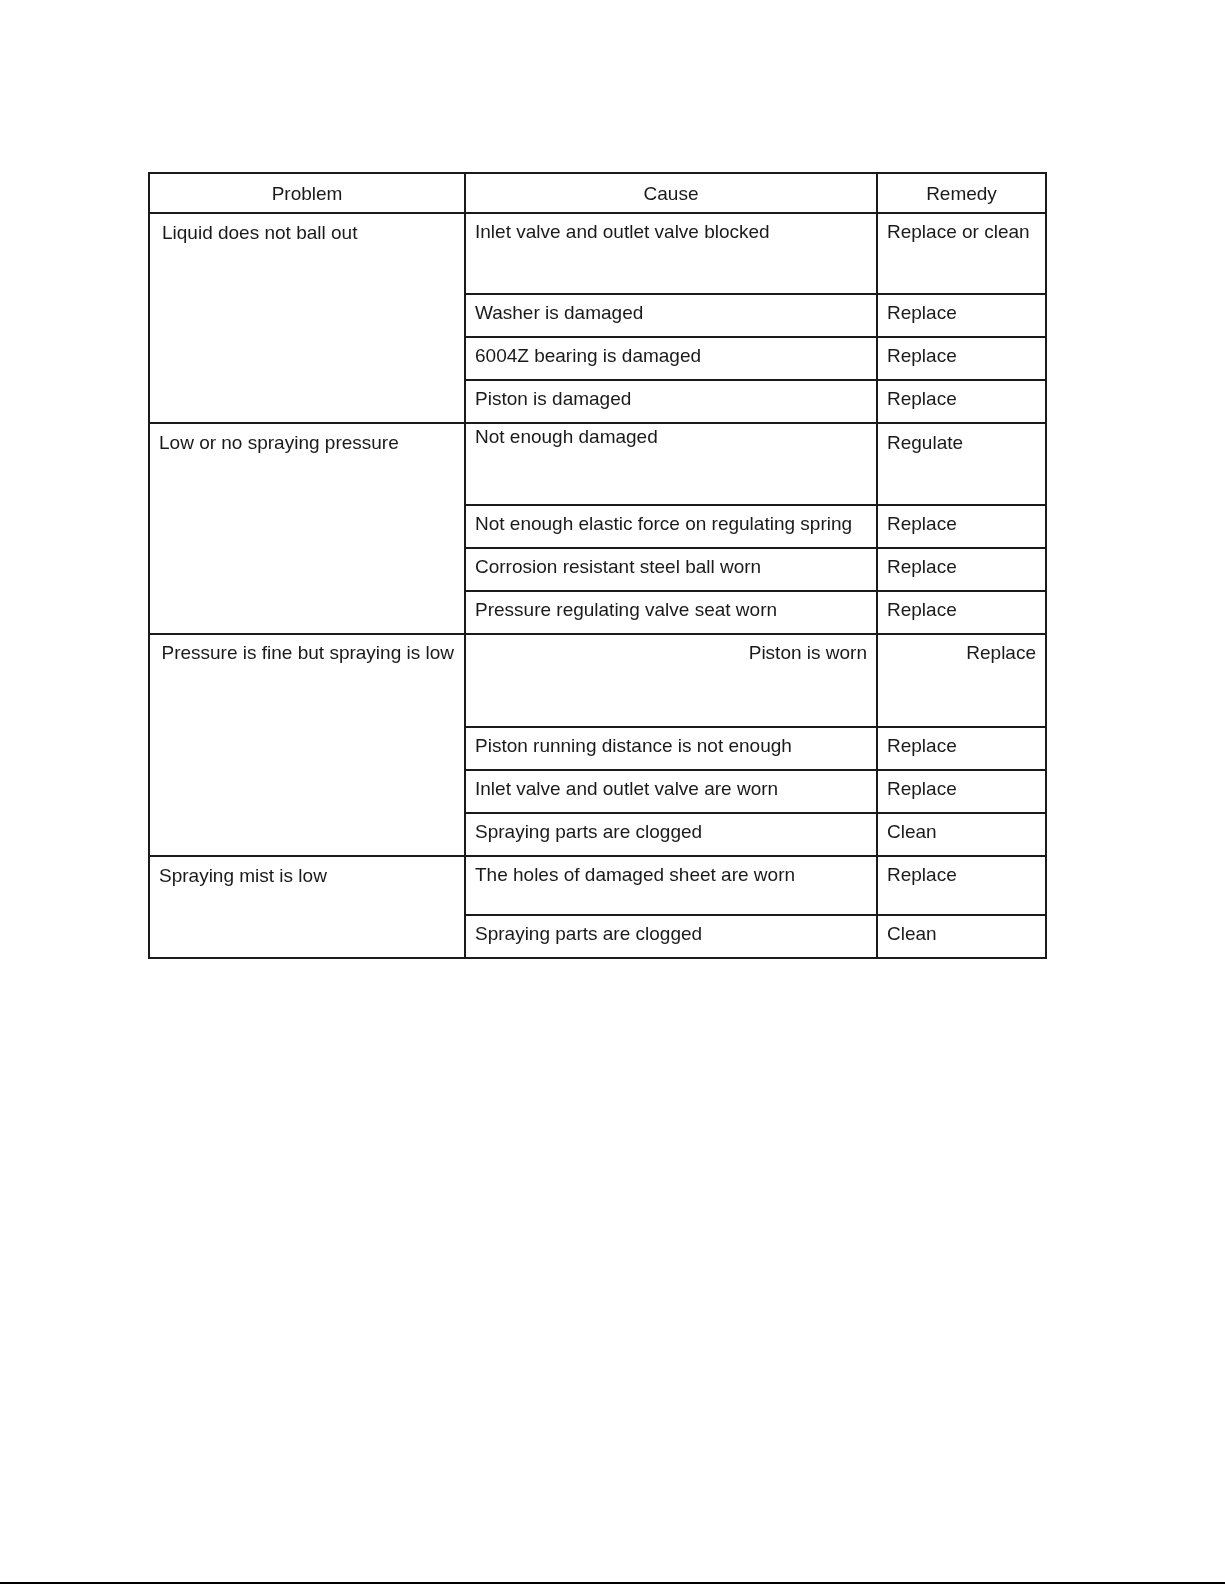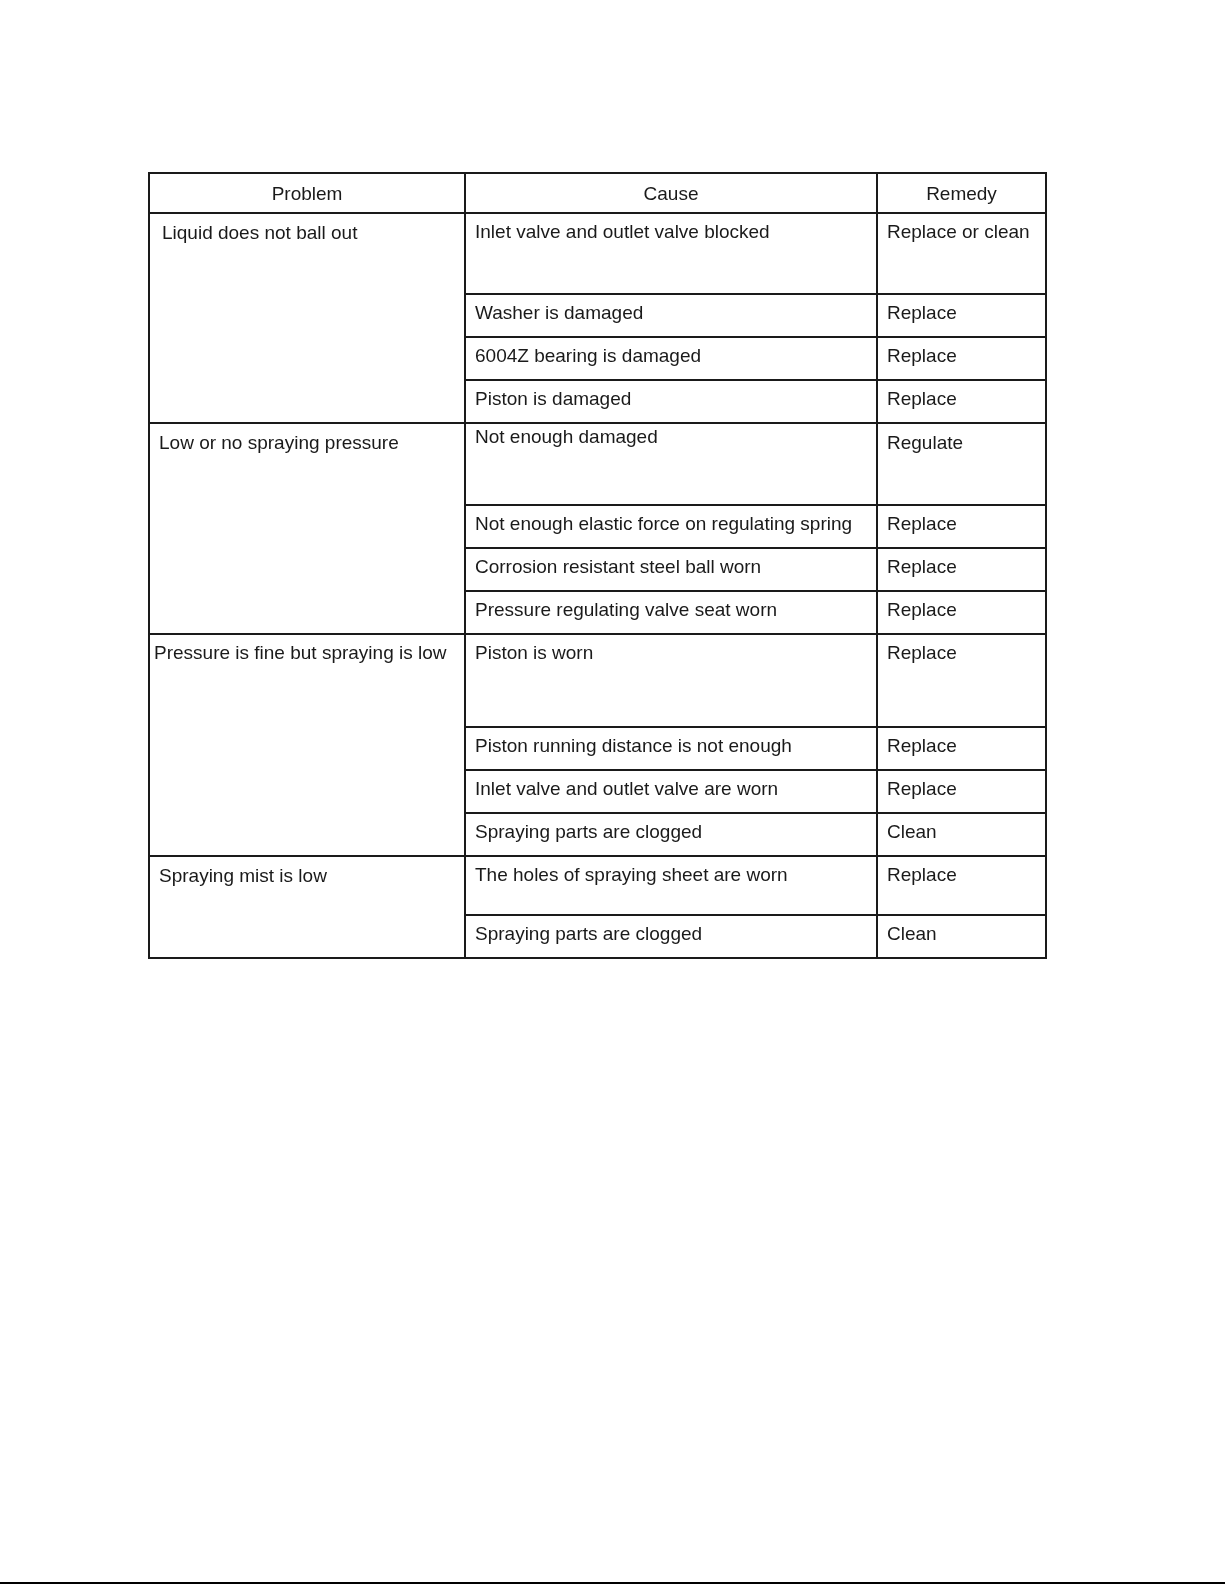--- a/index.html
+++ b/index.html
@@ -16,21 +16,21 @@
   }
   col.c1 { width: 316px; } col.c2 { width: 412px; } col.c3 { width: 169px; }
   th { height: 38px; text-align: center; vertical-align: middle !important; }
   th span { display: inline-block; padding-top: 2px; }
   td.cause, td.remedy { padding: 7px 9px 0 9px !important; }
   td.problem { padding: 8px 10px 0 12px !important; }
   td.problem.tight { padding-left: 4px !important; padding-top: 7px !important; white-space: nowrap; }
   td.cause { white-space: nowrap; }
   tr.h74 td { height: 72px; }
   tr.h36 td { height: 34px; }
-  tr.h86 td { height: 84px; }
+  tr.h86 td { height: 84px; text-align: right; }
   tr.h52 td { height: 50px; }
   .bottom-rule { position: absolute; left: 0; right: 0; top: 1582px; height: 2px; background: #000; }
 </style>
 </head>
 <body>
 
 <table class="trouble">
   <colgroup>
       <col class="c1">
       <col class="c2">
@@ -92,21 +92,21 @@
     <td class="cause">Inlet valve and outlet valve are worn</td>
     <td class="remedy">Replace</td>
   </tr>
   <tr class="h36">
     <td class="cause">Spraying parts are clogged</td>
     <td class="remedy">Clean</td>
   </tr>
 
   <tr class="h52">
     <td class="problem" rowspan="2" style="padding-left:9px !important;">Spraying mist is low</td>
-    <td class="cause">The holes of spraying sheet are worn</td>
+    <td class="cause">The holes of damaged sheet are worn</td>
     <td class="remedy">Replace</td>
   </tr>
   <tr class="h36">
     <td class="cause">Spraying parts are clogged</td>
     <td class="remedy">Clean</td>
   </tr>
 </tbody>
   </table>
 
 <div class="bottom-rule"></div>

